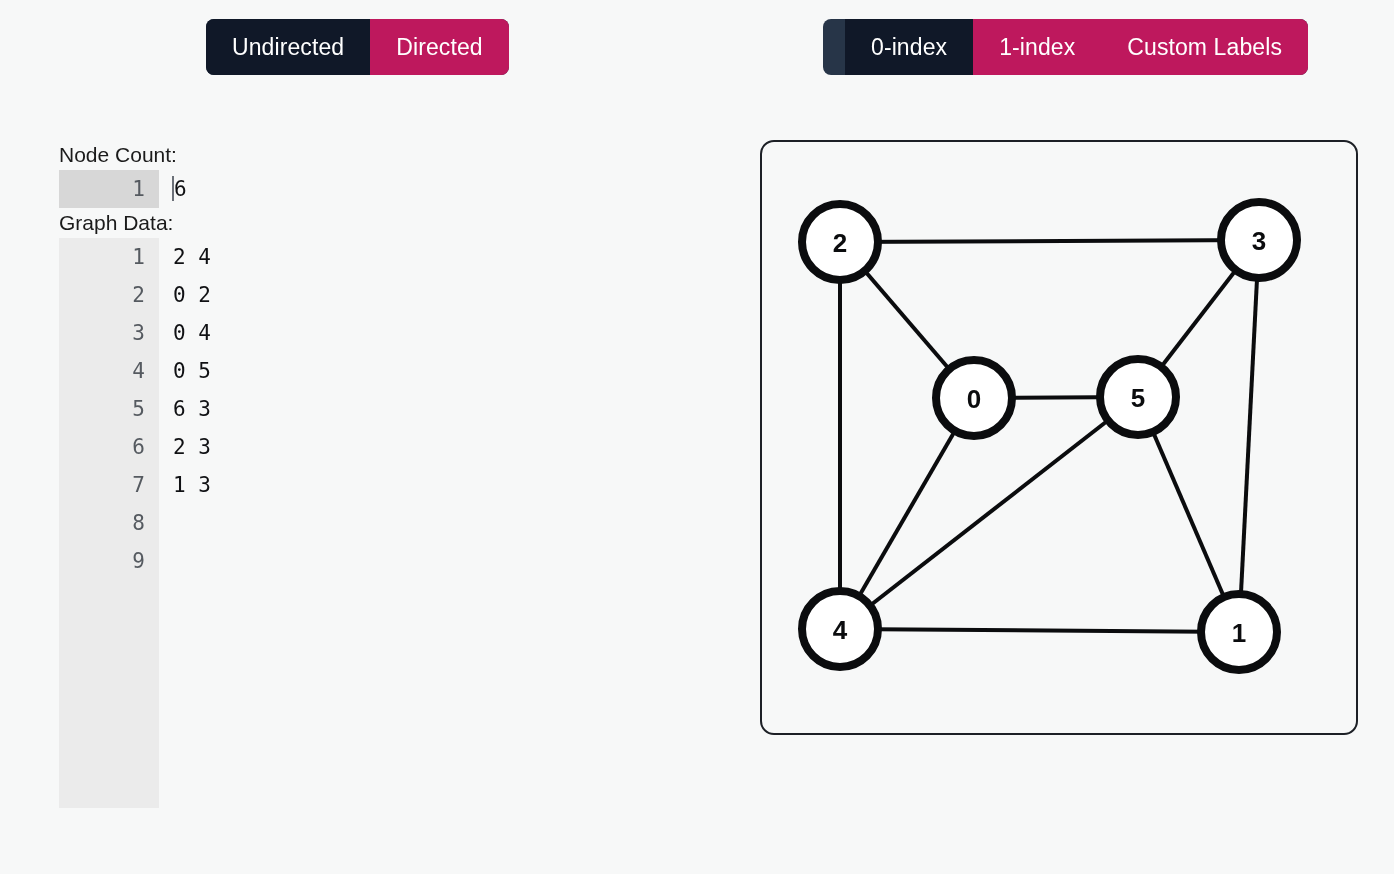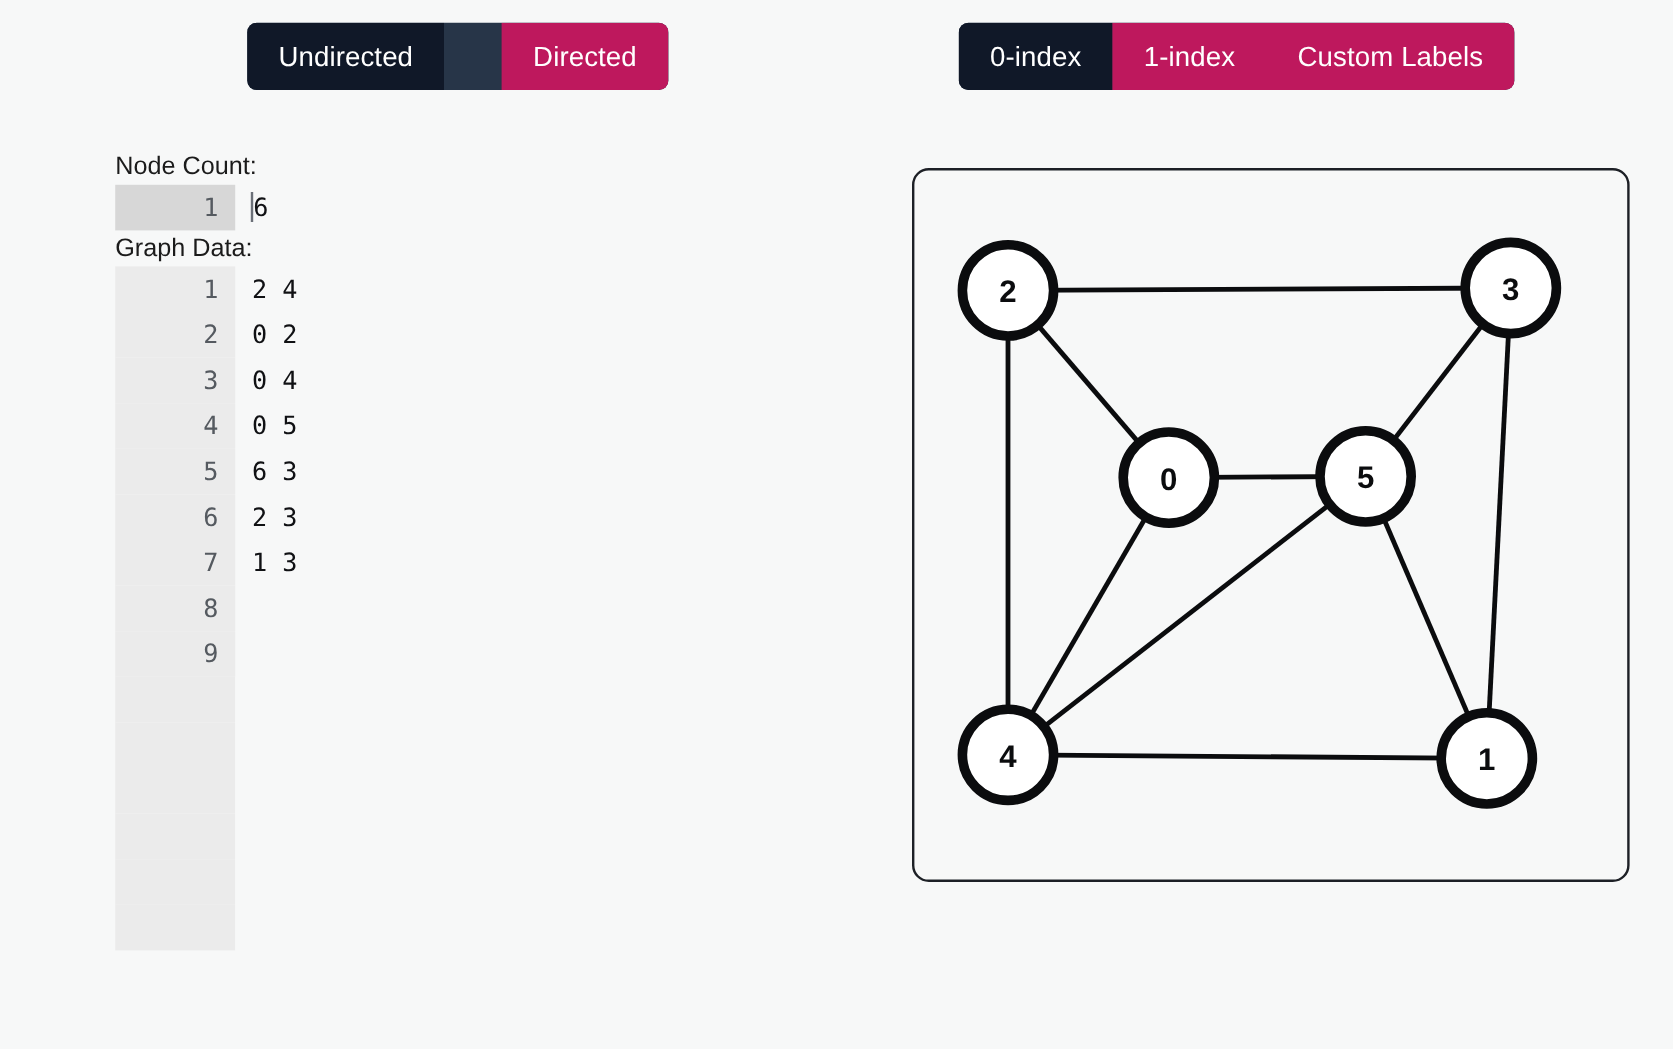--- a/index.html
+++ b/index.html
@@ -36,30 +36,29 @@
     display: flex;
     align-items: center;
     justify-content: center;
     cursor: pointer;
     white-space: nowrap;
     letter-spacing: .1px;
   }
   .seg-btn.active {
     background: #101828;
   }
-  #seg-graph-type { left: 206px; top: 19px; gap: 48px; }
-  #seg-label-mode { left: 799px; top: 19px; }
+  #seg-graph-type { left: 206px; top: 19px; }
+  #seg-label-mode { left: 823px; top: 19px; padding-left: 22px; }
 
   
   .editor-col {
     position: absolute;
     left: 59px;
-    top: 124px;
+    top: 140px;
     width: 660px;
-    margin-left: 37px;
   }
   .field-label {
     font-family: "Liberation Sans", sans-serif;
     font-size: 21px;
     color: #1b1b1b;
     line-height: 30px;
     height: 30px;
     white-space: nowrap;
   }
   .cm {

